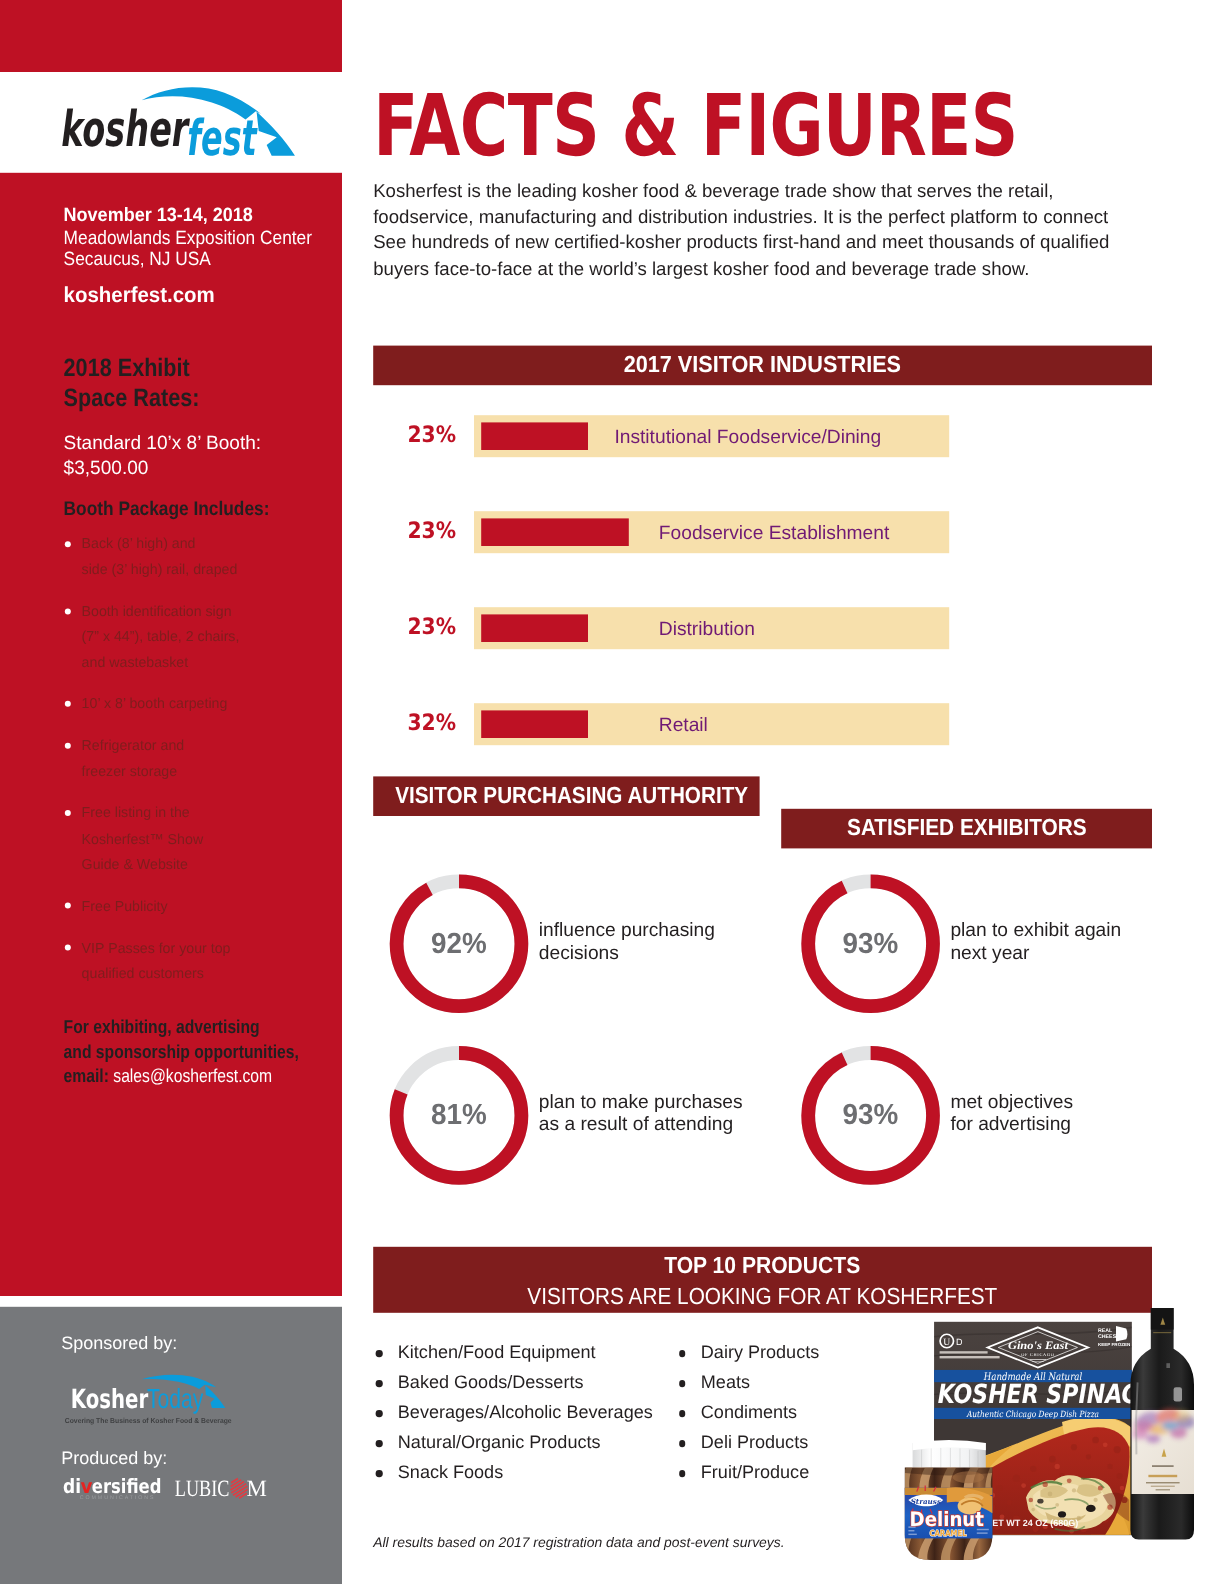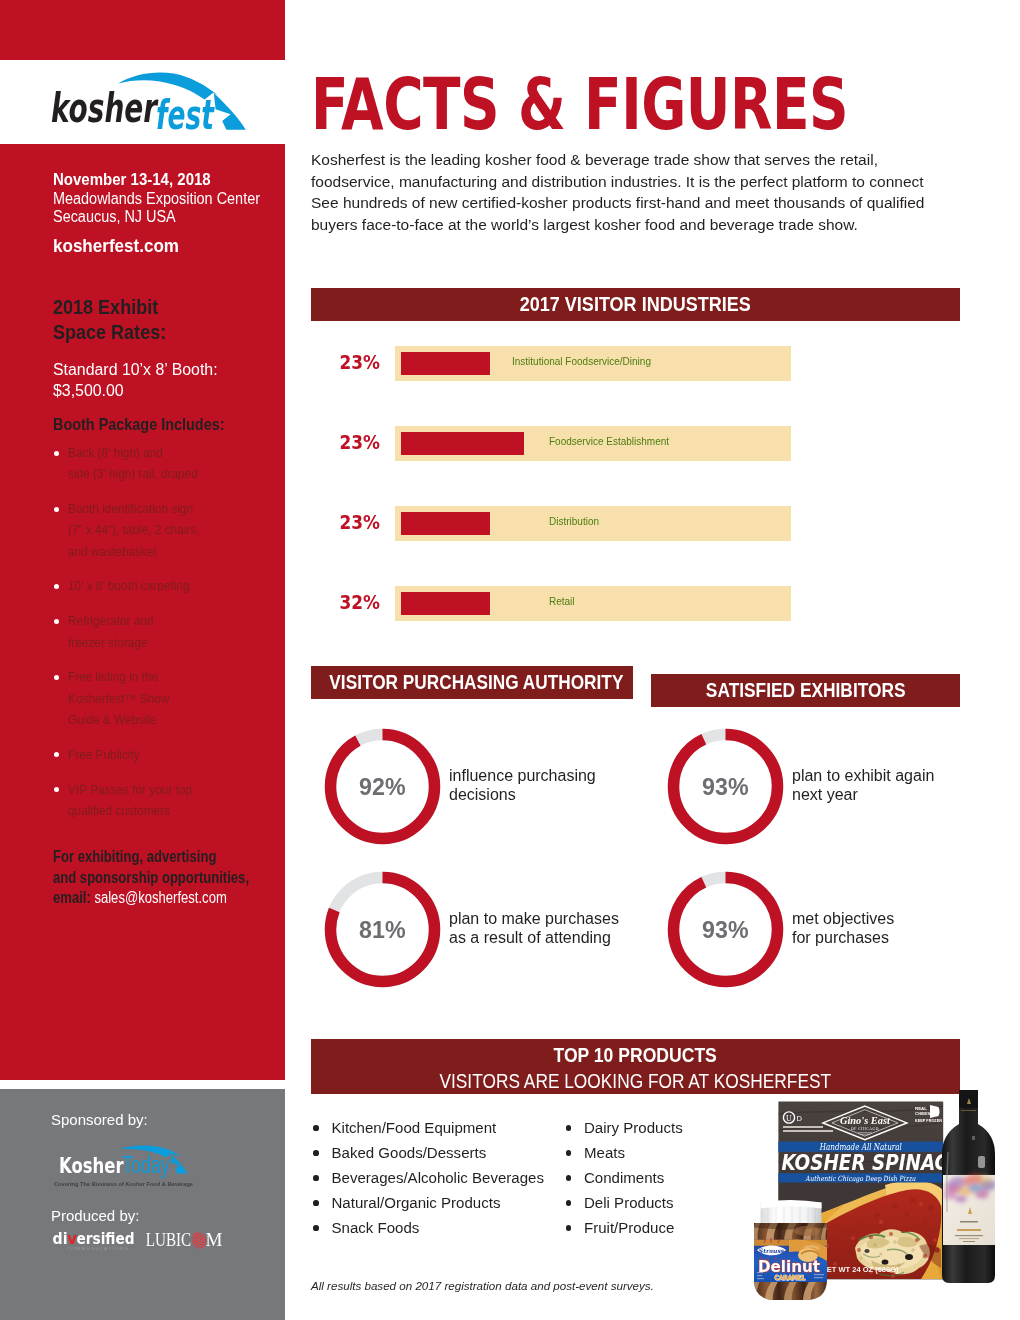--- a/index.html
+++ b/index.html
@@ -55,35 +55,35 @@
          font-weight:bold;font-size:71px;line-height:71px;color:#BE1124;letter-spacing:-0.5px;
          transform:scaleX(0.860);transform-origin:0 0;white-space:nowrap;}
   .intro{position:absolute;left:311px;top:149px;width:680px;font-size:15.5px;line-height:21.6px;color:#231F20;white-space:nowrap;}
 
   .secbar{position:absolute;background:#7f1d1d;color:#fff;
           font-family:"Liberation Sans",sans-serif;font-weight:bold;
           text-align:center;font-size:19.4px;}
   .secbar span{display:inline-block;transform:scaleX(0.881);white-space:nowrap;}
   #bar-industries{left:311px;top:288px;width:649px;height:33px;line-height:33px;}
   #bar-industries span{transform:scaleX(0.930);}
-  #bar-purchasing{left:311px;top:666px;width:322px;height:33px;line-height:33px;}
+  #bar-purchasing{left:311px;top:647px;width:322px;height:33px;line-height:33px;}
   #bar-purchasing span{transform:scaleX(0.889);}
   #bar-exhibitors{left:651px;top:674px;width:309px;height:33px;line-height:33px;}
   #bar-exhibitors span{transform:scaleX(0.894);}
   #bar-products{left:311px;top:1039px;width:649px;height:55px;line-height:25.5px;padding-top:4px;box-sizing:border-box;}
   #bar-products span{transform:scaleX(0.906);}
   #bar-products div:last-child{font-weight:normal;}
   #bar-products div:last-child span{transform:scaleX(0.893);}
 
   
   .bar-row{position:absolute;left:311px;width:480px;height:35px;}
   .bar-pct{position:absolute;left:0;top:6px;width:69px;text-align:right;font-size:18.8px;font-weight:bold;color:#BE1124;font-family:"DejaVu Sans Condensed","DejaVu Sans",sans-serif;}
   .bar-track{position:absolute;left:84px;top:0;width:396px;height:35px;background:#F7E0AC;}
   .bar-fill{position:absolute;left:6px;top:6px;height:23px;background:#BE1124;}
-  .bar-label{position:absolute;top:10px;font-size:10px;color:#4d7c0f;white-space:nowrap;}
+  .bar-label{position:absolute;top:10px;font-size:16px;color:#701a75;white-space:nowrap;}
 
   
   .donut-wrap{position:absolute;}
   .donut{position:absolute;left:0;top:0;width:117px;height:117px;}
   .donut-val{position:absolute;left:0;top:0;width:117px;height:117px;display:flex;
              align-items:center;justify-content:center;font-size:24.3px;font-weight:bold;
              color:#6D6E71;font-family:"Liberation Sans",sans-serif;}
   .donut-val>span{display:inline-block;transform:scaleX(0.955);}
   .donut-cap{position:absolute;left:125px;top:38px;font-size:16.0px;line-height:19.4px;color:#231F20;white-space:pre;}
 
@@ -291,21 +291,21 @@
       </div>
       <div class="donut-wrap" style="left: 667px; top: 871px; width: 117px; height: 117px;">
         <svg class="donut" viewBox="0 0 117 117">
           <circle cx="58.5" cy="58.5" r="52" fill="none" stroke="#E2E3E4" stroke-width="11.5" transform="rotate(-90 58.5 58.5)"></circle>
           <circle cx="58.5" cy="58.5" r="52" fill="none" stroke="#BE1124" stroke-width="11.5" stroke-dasharray="303.8548414552048 22.87079451813372" transform="rotate(-90 58.5 58.5)"></circle>
         </svg>
         <div class="donut-val">
           <span>93%</span>
         </div>
         <div class="donut-cap">met objectives
-for purchases</div>
+for advertising</div>
       </div>
     </div>
 
   <div class="secbar" id="bar-products">
     <div><span>TOP 10 PRODUCTS</span></div>
     <div><span>VISITORS ARE LOOKING FOR AT KOSHERFEST</span></div>
   </div>
   <ul class="plist" id="plist-left">
       <li>Kitchen/Food Equipment</li>
       <li>Baked Goods/Desserts</li>

